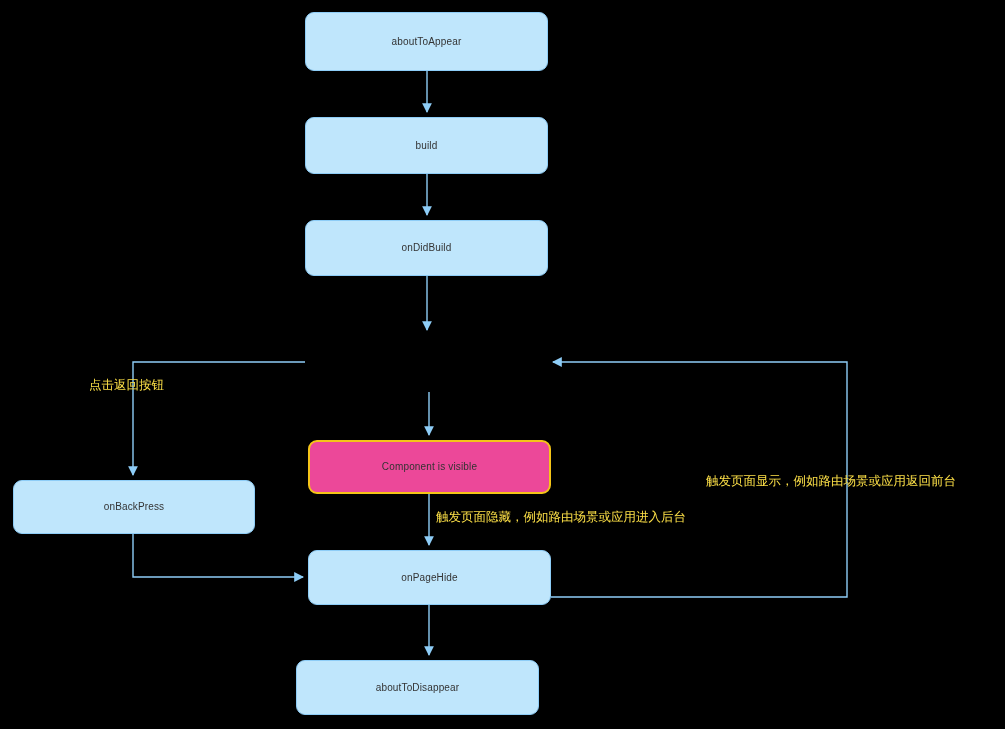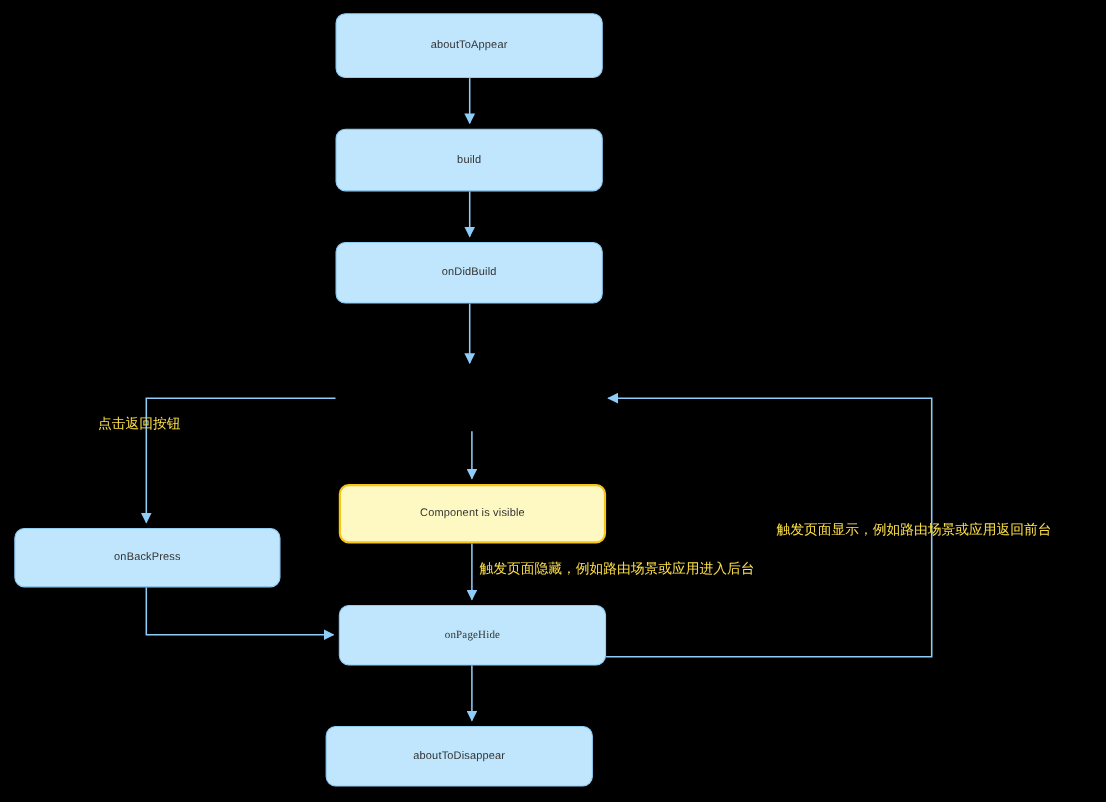--- a/index.html
+++ b/index.html
@@ -33,21 +33,21 @@
     letter-spacing: 0.15px;
     text-align: center;
     line-height: 1.2;
   }
   .node.blue {
     background: #BFE6FC;
     border: 1.3px solid #8ECDF7;
     color: #333333;
   }
   .node.yellow {
-    background: #fef9c3;
+    background: #ec4899;
     border: 2px solid #F5C518;
     color: #333333;
   }
   .edge-label {
     position: absolute;
     font-size: 12.5px;
     color: #fde047;
     white-space: nowrap;
     font-family: "DejaVu Sans", "Liberation Sans", sans-serif;
     line-height: 1;
@@ -92,21 +92,21 @@
 
 
   <div class="node yellow" style="left:308px; top:440px; width:243px; height:54px;">
     <span>Component is visible</span>
   </div>
 
   <div class="node blue" style="left:13px; top:480px; width:242px; height:54px;">
     <span>onBackPress</span>
   </div>
 
-  <div class="node blue" style="left:308px; top:550px; width:243px; height:55px;font-family:Liberation Serif, serif;">
+  <div class="node blue" style="left:308px; top:550px; width:243px; height:55px;">
     <span>onPageHide</span>
   </div>
 
   <div class="node blue" style="left:296px; top:660px; width:243px; height:55px;">
     <span>aboutToDisappear</span>
   </div>
 
   <div class="edge-label" style="left:89px; top:379px;">点击返回按钮</div>
 
   <div class="edge-label" style="left:436px; top:511px;">触发页面隐藏，例如路由场景或应用进入后台</div>

